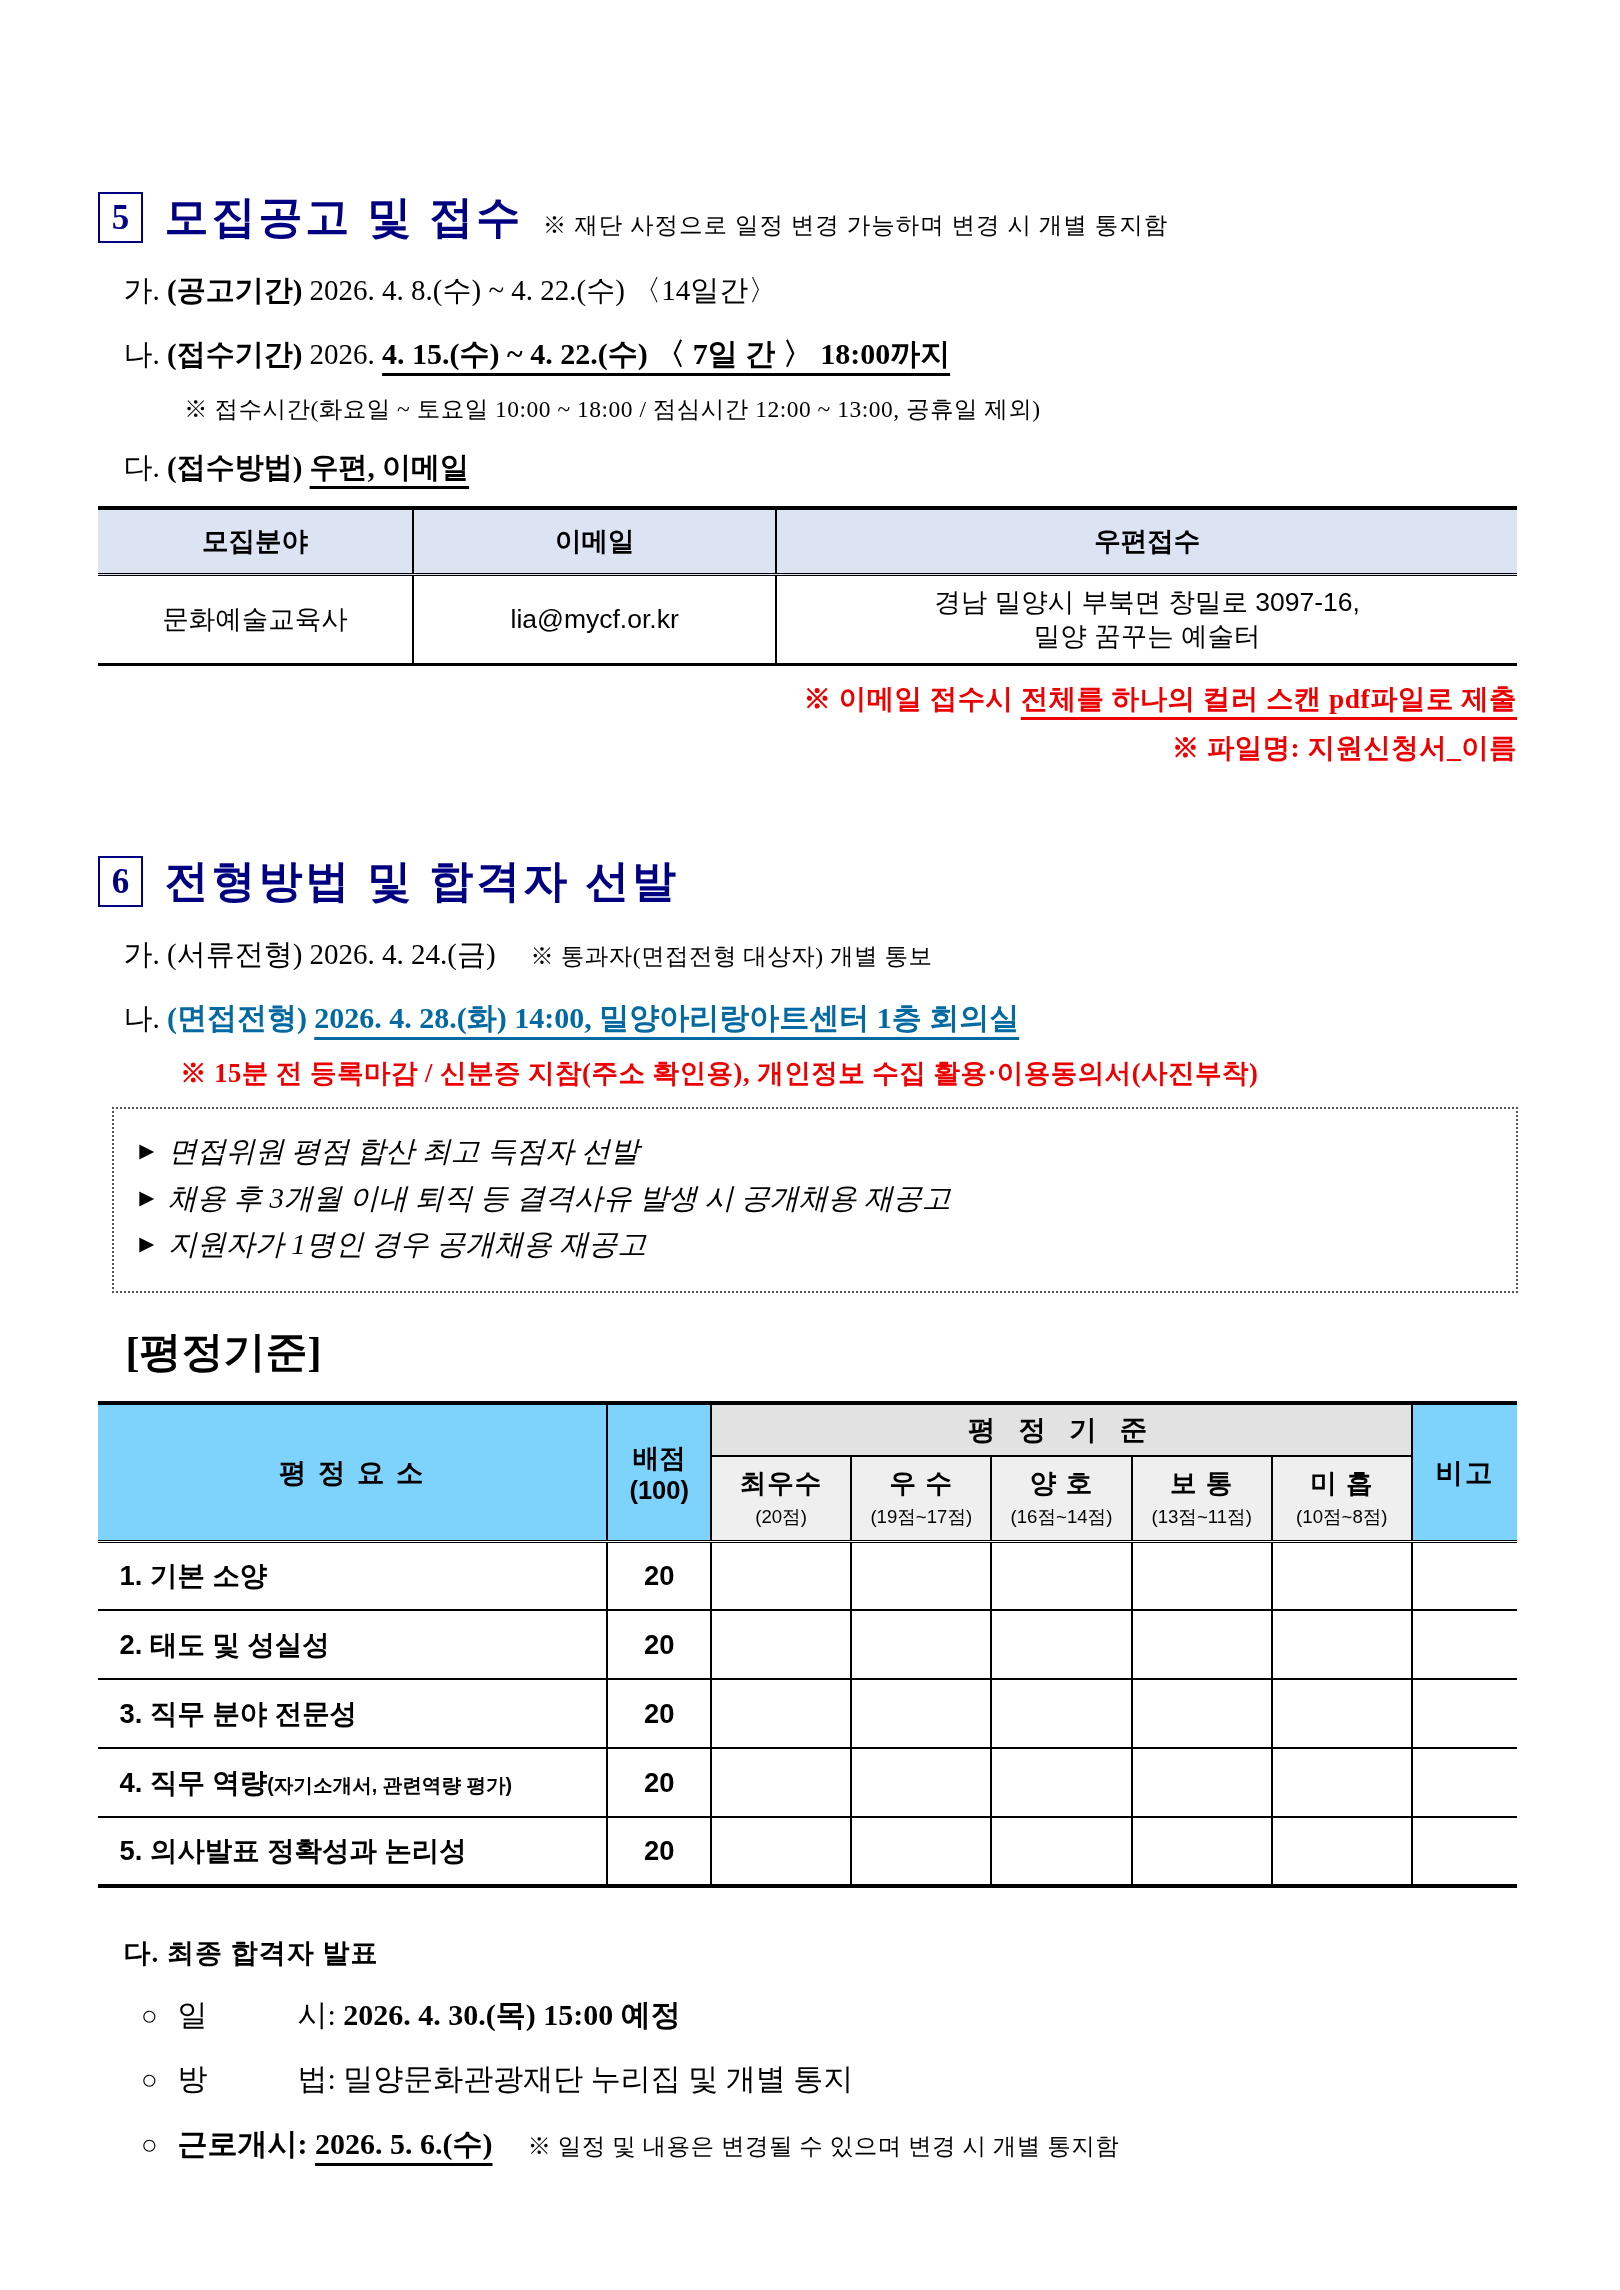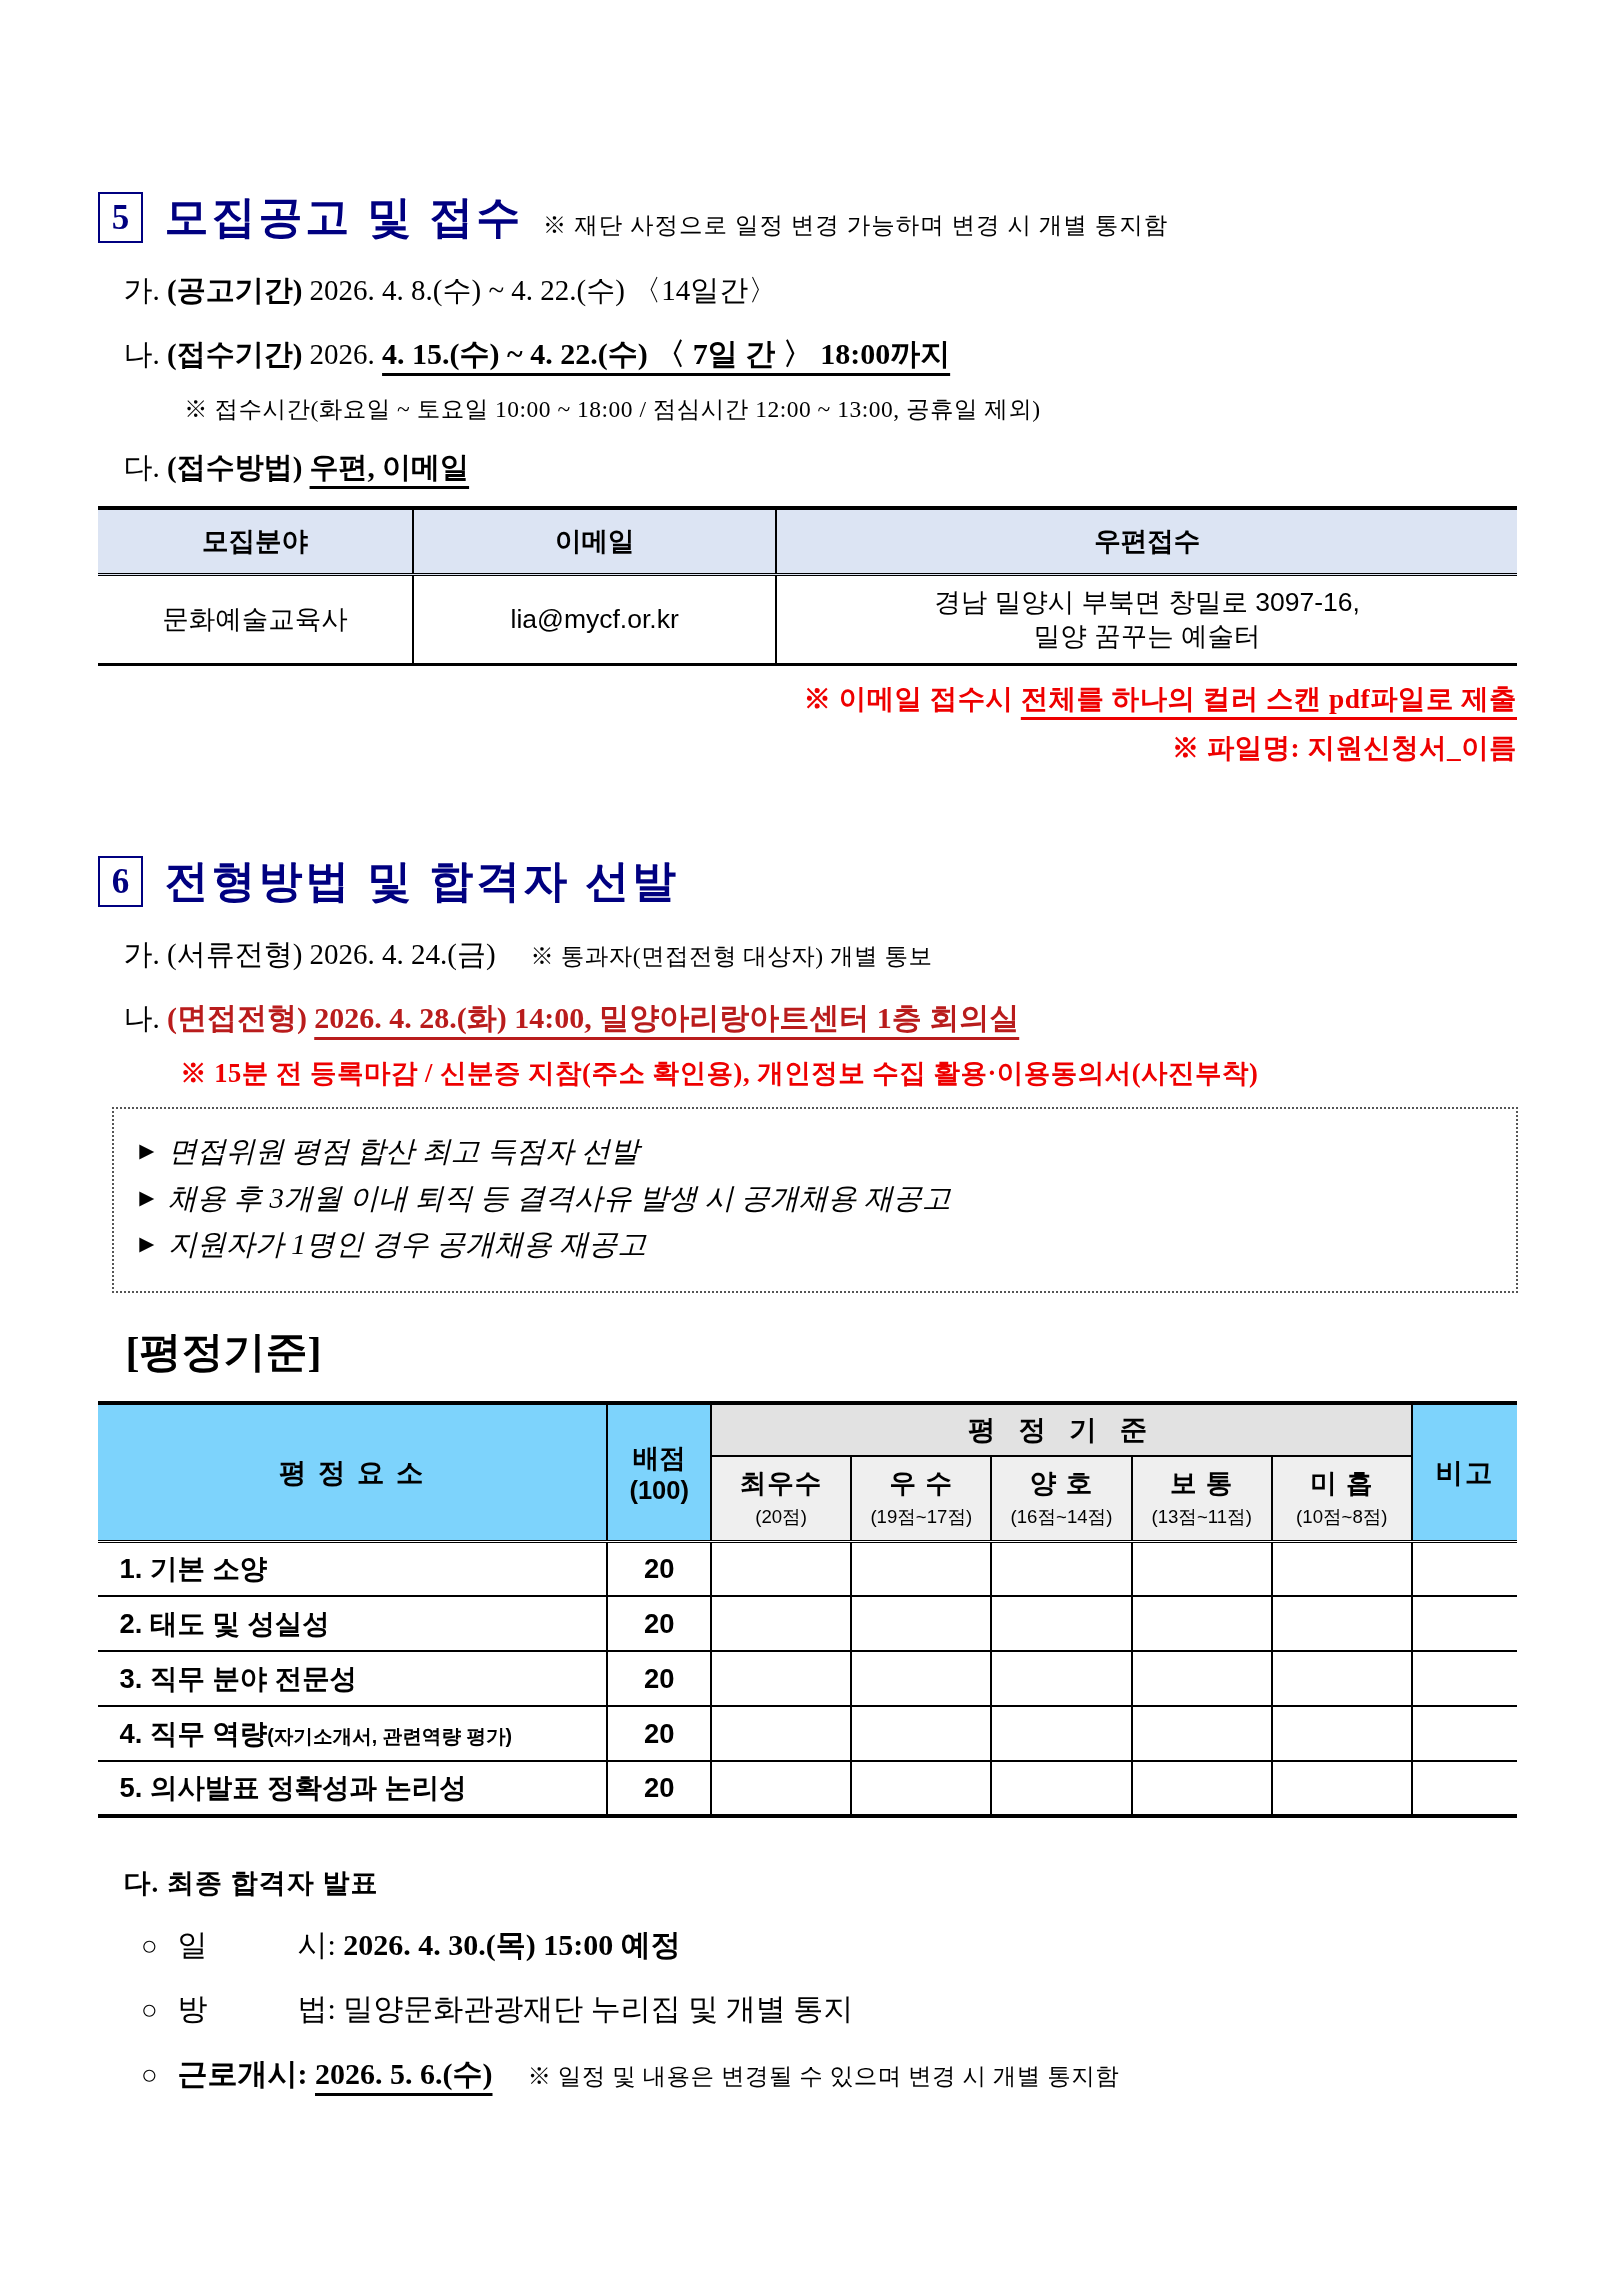--- a/index.html
+++ b/index.html
@@ -30,21 +30,21 @@
   }
   .sec-note { font-size:23.5px; margin-left:19.6px; align-self:flex-end; padding-bottom:5.9px; letter-spacing:1px; }
 
   
   .line { font-size:29px; margin:23.5px 0 0 25.5px; }
   .line .key { font-weight:bold; }
   .big { font-size:30px; }
   .u { text-decoration:underline; text-decoration-thickness:2.9px; text-underline-offset:8.8px; }
   .subnote { font-size:23.5px; margin:17.6px 0 0 86px; letter-spacing:0.5px; }
   .inline-note { font-size:23.5px; margin-left:27.4px; letter-spacing:0.5px; }
-  .blue { color:#b91c1c; font-weight:bold; font-size:30px; }
+  .blue { color:#0369a1; font-weight:bold; font-size:30px; }
 
   
   .t1 {
     width:1419px; border-collapse:collapse; margin-top:17.6px;
     border-top:4.9px solid #000; border-bottom:3.9px solid #000;
     font-family:"Liberation Sans","DejaVu Sans",sans-serif;
   }
   .t1 th {
     background:#dce4f3; font-size:26.5px; font-weight:bold;
     padding:13.7px 7.8px; border-bottom:3.9px double #000;
@@ -81,21 +81,21 @@
   }
   .t2 .points-h { font-size:26.5px; letter-spacing:0; }
   .t2 .points-h .p2 { font-weight:bold; font-size:25.5px; }
   .t2 .band {
     background:#e2e2e2; font-size:27.4px; font-weight:bold; letter-spacing:7.8px;
     border-bottom:2px solid #000; padding:6.9px 0;
   }
   .t2 .grade { background:#efefef; border-bottom:3.9px double #000; padding:7.8px 2px 9.8px; }
   .gname { font-size:26.5px; font-weight:bold; letter-spacing:1px; }
   .grange { font-size:18.6px; font-weight:normal; margin-top:2.9px; }
-  .t2 tbody tr { height:55px; }
+  .t2 tbody tr { height:69px; }
   .t2 tbody tr:not(:last-child) td { border-bottom:2px solid #000; }
   .t2 td.lbl { text-align:left; padding-left:21.6px; font-size:27.4px; font-weight:bold; }
   .t2 td.lbl .sub { font-size:19.6px; font-weight:bold; }
   .t2 td.pts { text-align:center; font-size:27.4px; font-weight:bold; }
 
   
   .final-title { font-size:27px; font-weight:bold; margin:47px 0 0 25.5px; letter-spacing:1px; }
   .oline { font-size:30px; margin:23.5px 0 0 43px; }
   .omark { font-size:28px; margin-right:19.6px; }
   .oval-bold { font-weight:bold; }

